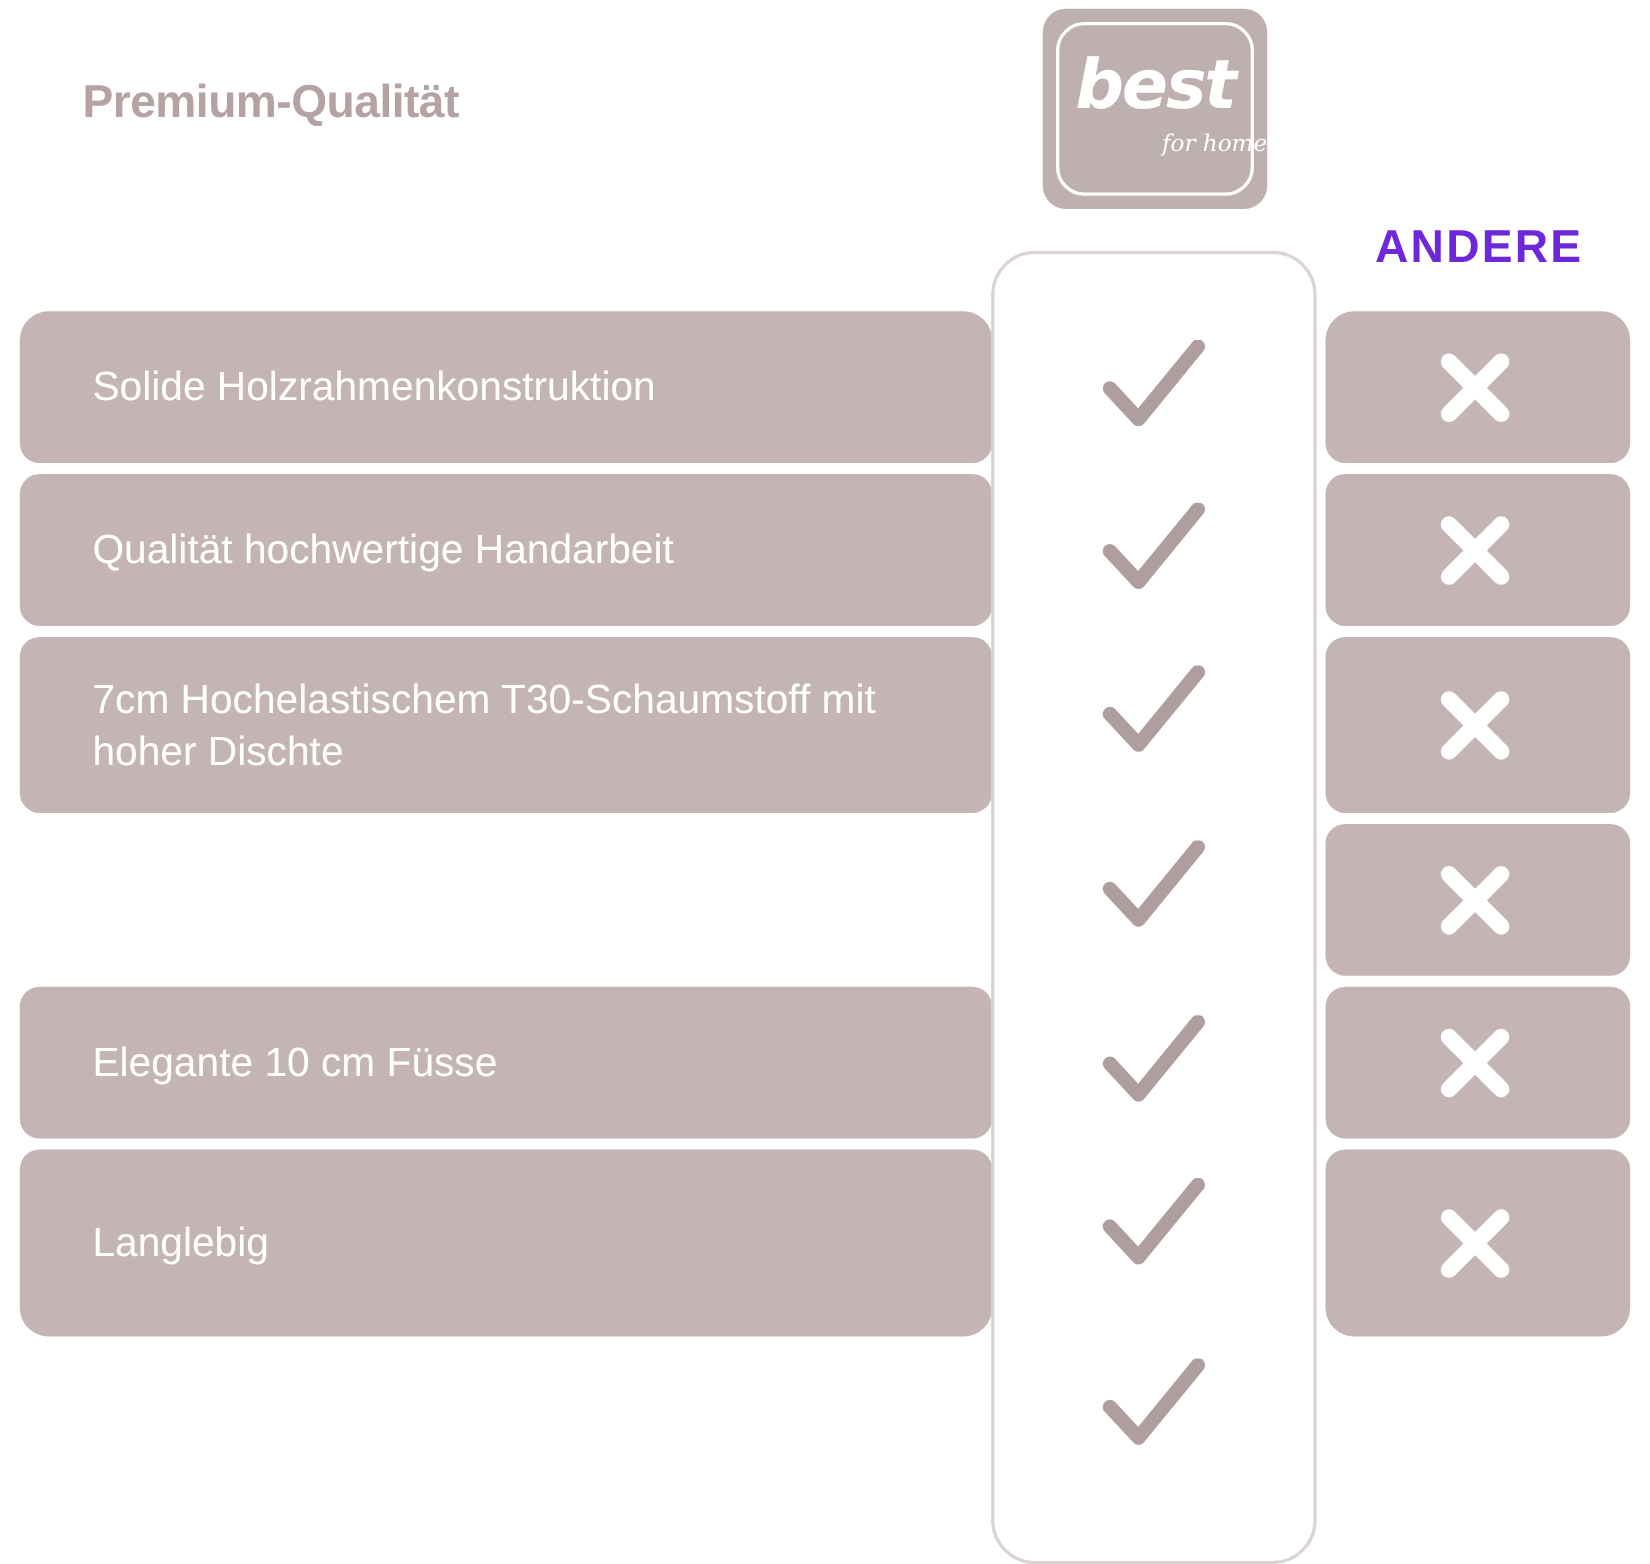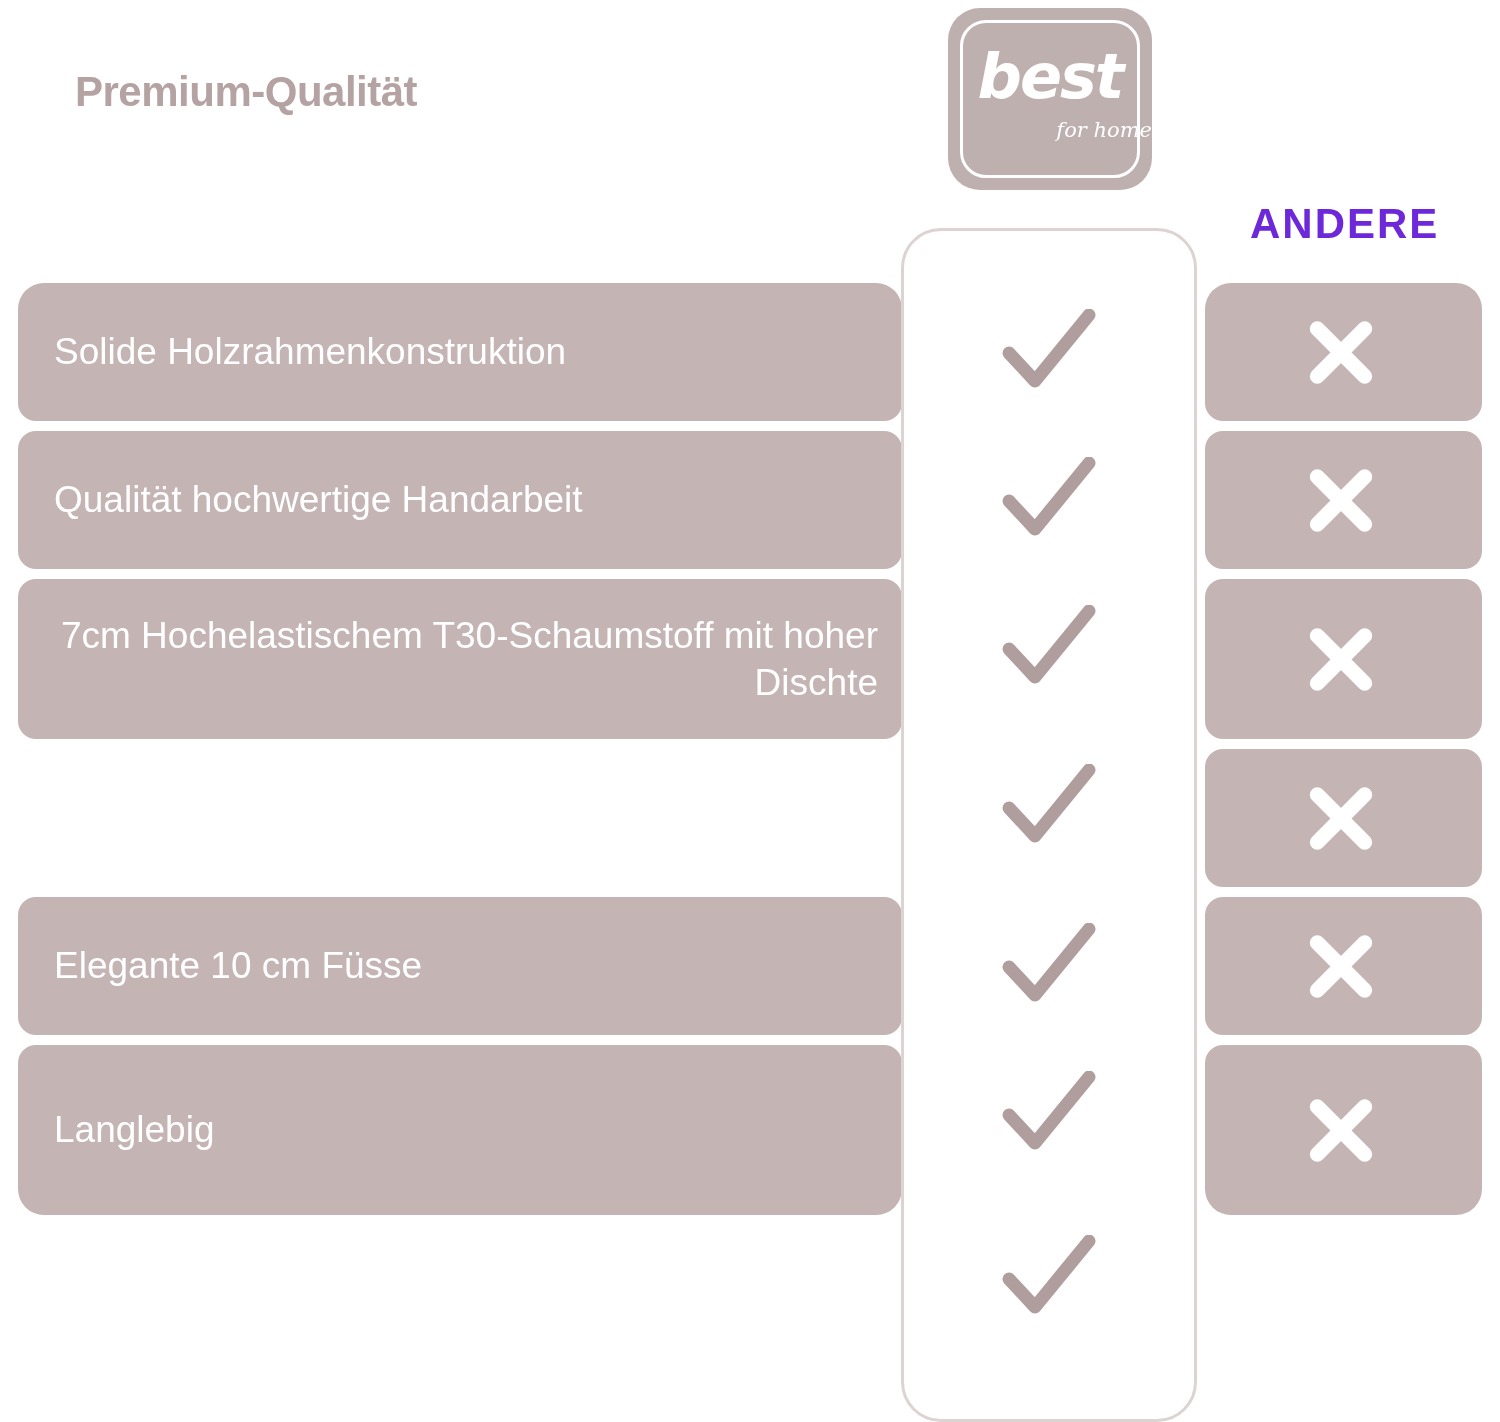--- a/index.html
+++ b/index.html
@@ -28,21 +28,21 @@
   }
 
   
   #brand-logo {
     position: absolute;
     left: 948px;
     top: 8px;
     width: 204px;
     height: 182px;
     background: #bfb0b0;
-    border-radius: 32px;
+    border-radius: 21px;
     box-sizing: border-box;
   }
   #brand-logo .inner-frame {
     position: absolute;
     left: 12px;
     top: 12px;
     right: 12px;
     bottom: 12px;
     border: 3px solid #ffffff;
     border-radius: 26px;
@@ -113,24 +113,23 @@
     display: flex;
     align-items: center;
   }
   .row:first-child .feature-pill { border-top-left-radius: 26px; border-top-right-radius: 26px; }
   .row.last .feature-pill { border-bottom-left-radius: 26px; border-bottom-right-radius: 26px; }
 
   .feature-label {
     color: #ffffff;
     font-size: 37px;
     line-height: 1.28;
-    padding-left: 36px;
+    padding-left: 66px;
     padding-right: 24px;
     font-weight: 400;
-    text-align: right;
   }
 
   .other-pill {
     position: absolute;
     left: 1187px;
     top: 0;
     width: 277px;
     height: 100%;
     background: #c4b4b4;
     border-radius: 18px;

